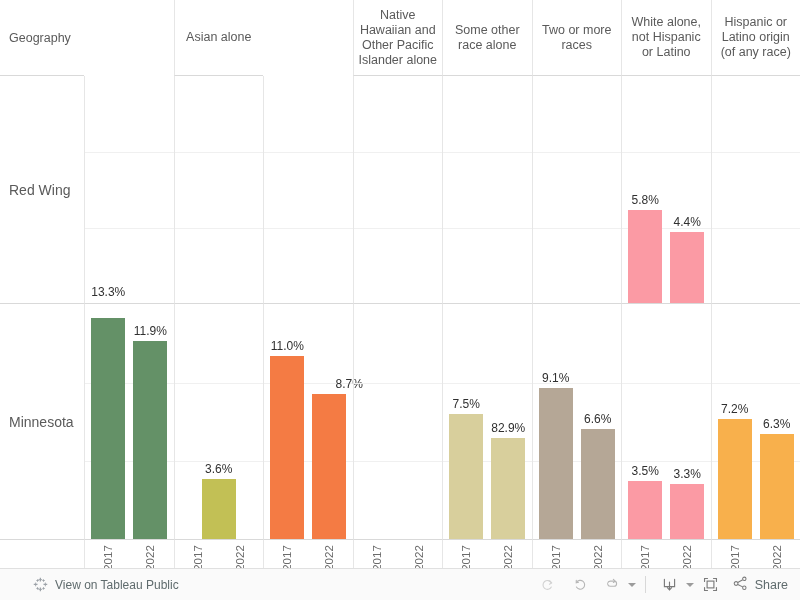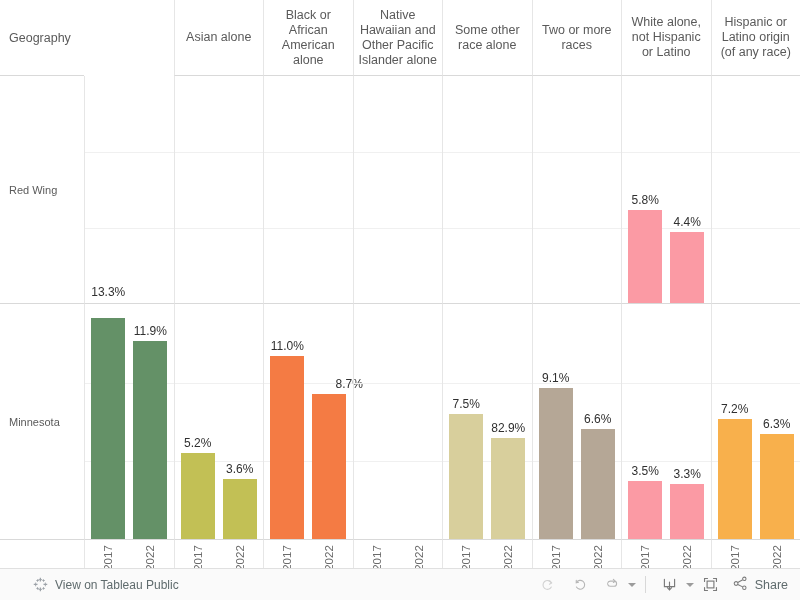--- a/index.html
+++ b/index.html
@@ -43,21 +43,21 @@
     font-size:12.5px;line-height:15px;color:#5a5a5a;
     padding:0 3px;box-sizing:border-box;
     grid-row:1;
   }
 
   
   .rowlabel{
     grid-column:1;
     display:flex;align-items:center;
     padding-left:9px;
-    font-size:11px;color:#5a5a5a;
+    font-size:14px;color:#5a5a5a;
     box-sizing:border-box;
     border-bottom:1px solid #d9d9d9;
   }
   .rowlabel.r2{border-bottom:1px solid #d9d9d9;}
 
   
   .cell{
     position:relative;
     border-left:1px solid #e6e6e6;
     box-sizing:border-box;
@@ -132,21 +132,20 @@
 </style>
 </head>
 <body>
 
 <div class="viz">
 
   <div class="grid">
 
     <div class="corner">Geography</div>
     <div class="colhead" style="grid-column:3">Asian alone</div>
-    <div class="colhead" style="grid-column:4">Black or African American alone</div>
     <div class="colhead" style="grid-column:5">Native Hawaiian and Other Pacific Islander alone</div>
     <div class="colhead" style="grid-column:6">Some other race alone</div>
     <div class="colhead" style="grid-column:7">Two or more races</div>
     <div class="colhead" style="grid-column:8">White alone, not Hispanic or Latino</div>
     <div class="colhead" style="grid-column:9">Hispanic or Latino origin (of any race)</div>
 
     <div class="rowlabel r1" style="grid-row:2">Red Wing</div>
 
     <div class="cell rowA" style="grid-column:2;grid-row:2">
       <div class="gl" style="top:76px"></div>
@@ -240,24 +239,20 @@
           <span class="blabel" style="bottom: 201px;">11.9%</span>
           <span class="bar" style="height: 198px; background: rgb(100, 145, 103);"></span>
         </div>
       </div>
     </div>
 
     <div class="cell rowB" style="grid-column:3;grid-row:3">
       <div class="gl" style="top:79px"></div>
       <div class="gl" style="top:157px"></div>
       <div class="bars">
-        <div class="barwrap">
-          <span class="blabel" style="bottom: 89px;">5.2%</span>
-          <span class="bar" style="height: 86px; background: rgb(194, 192, 85);"></span>
-        </div>
         <div class="barwrap">
           <span class="blabel" style="bottom: 63px;">3.6%</span>
           <span class="bar" style="height: 60px; background: rgb(194, 192, 85);"></span>
         </div>
       </div>
     </div>
 
     <div class="cell rowB" style="grid-column:4;grid-row:3">
       <div class="gl" style="top:79px"></div>
       <div class="gl" style="top:157px"></div>

